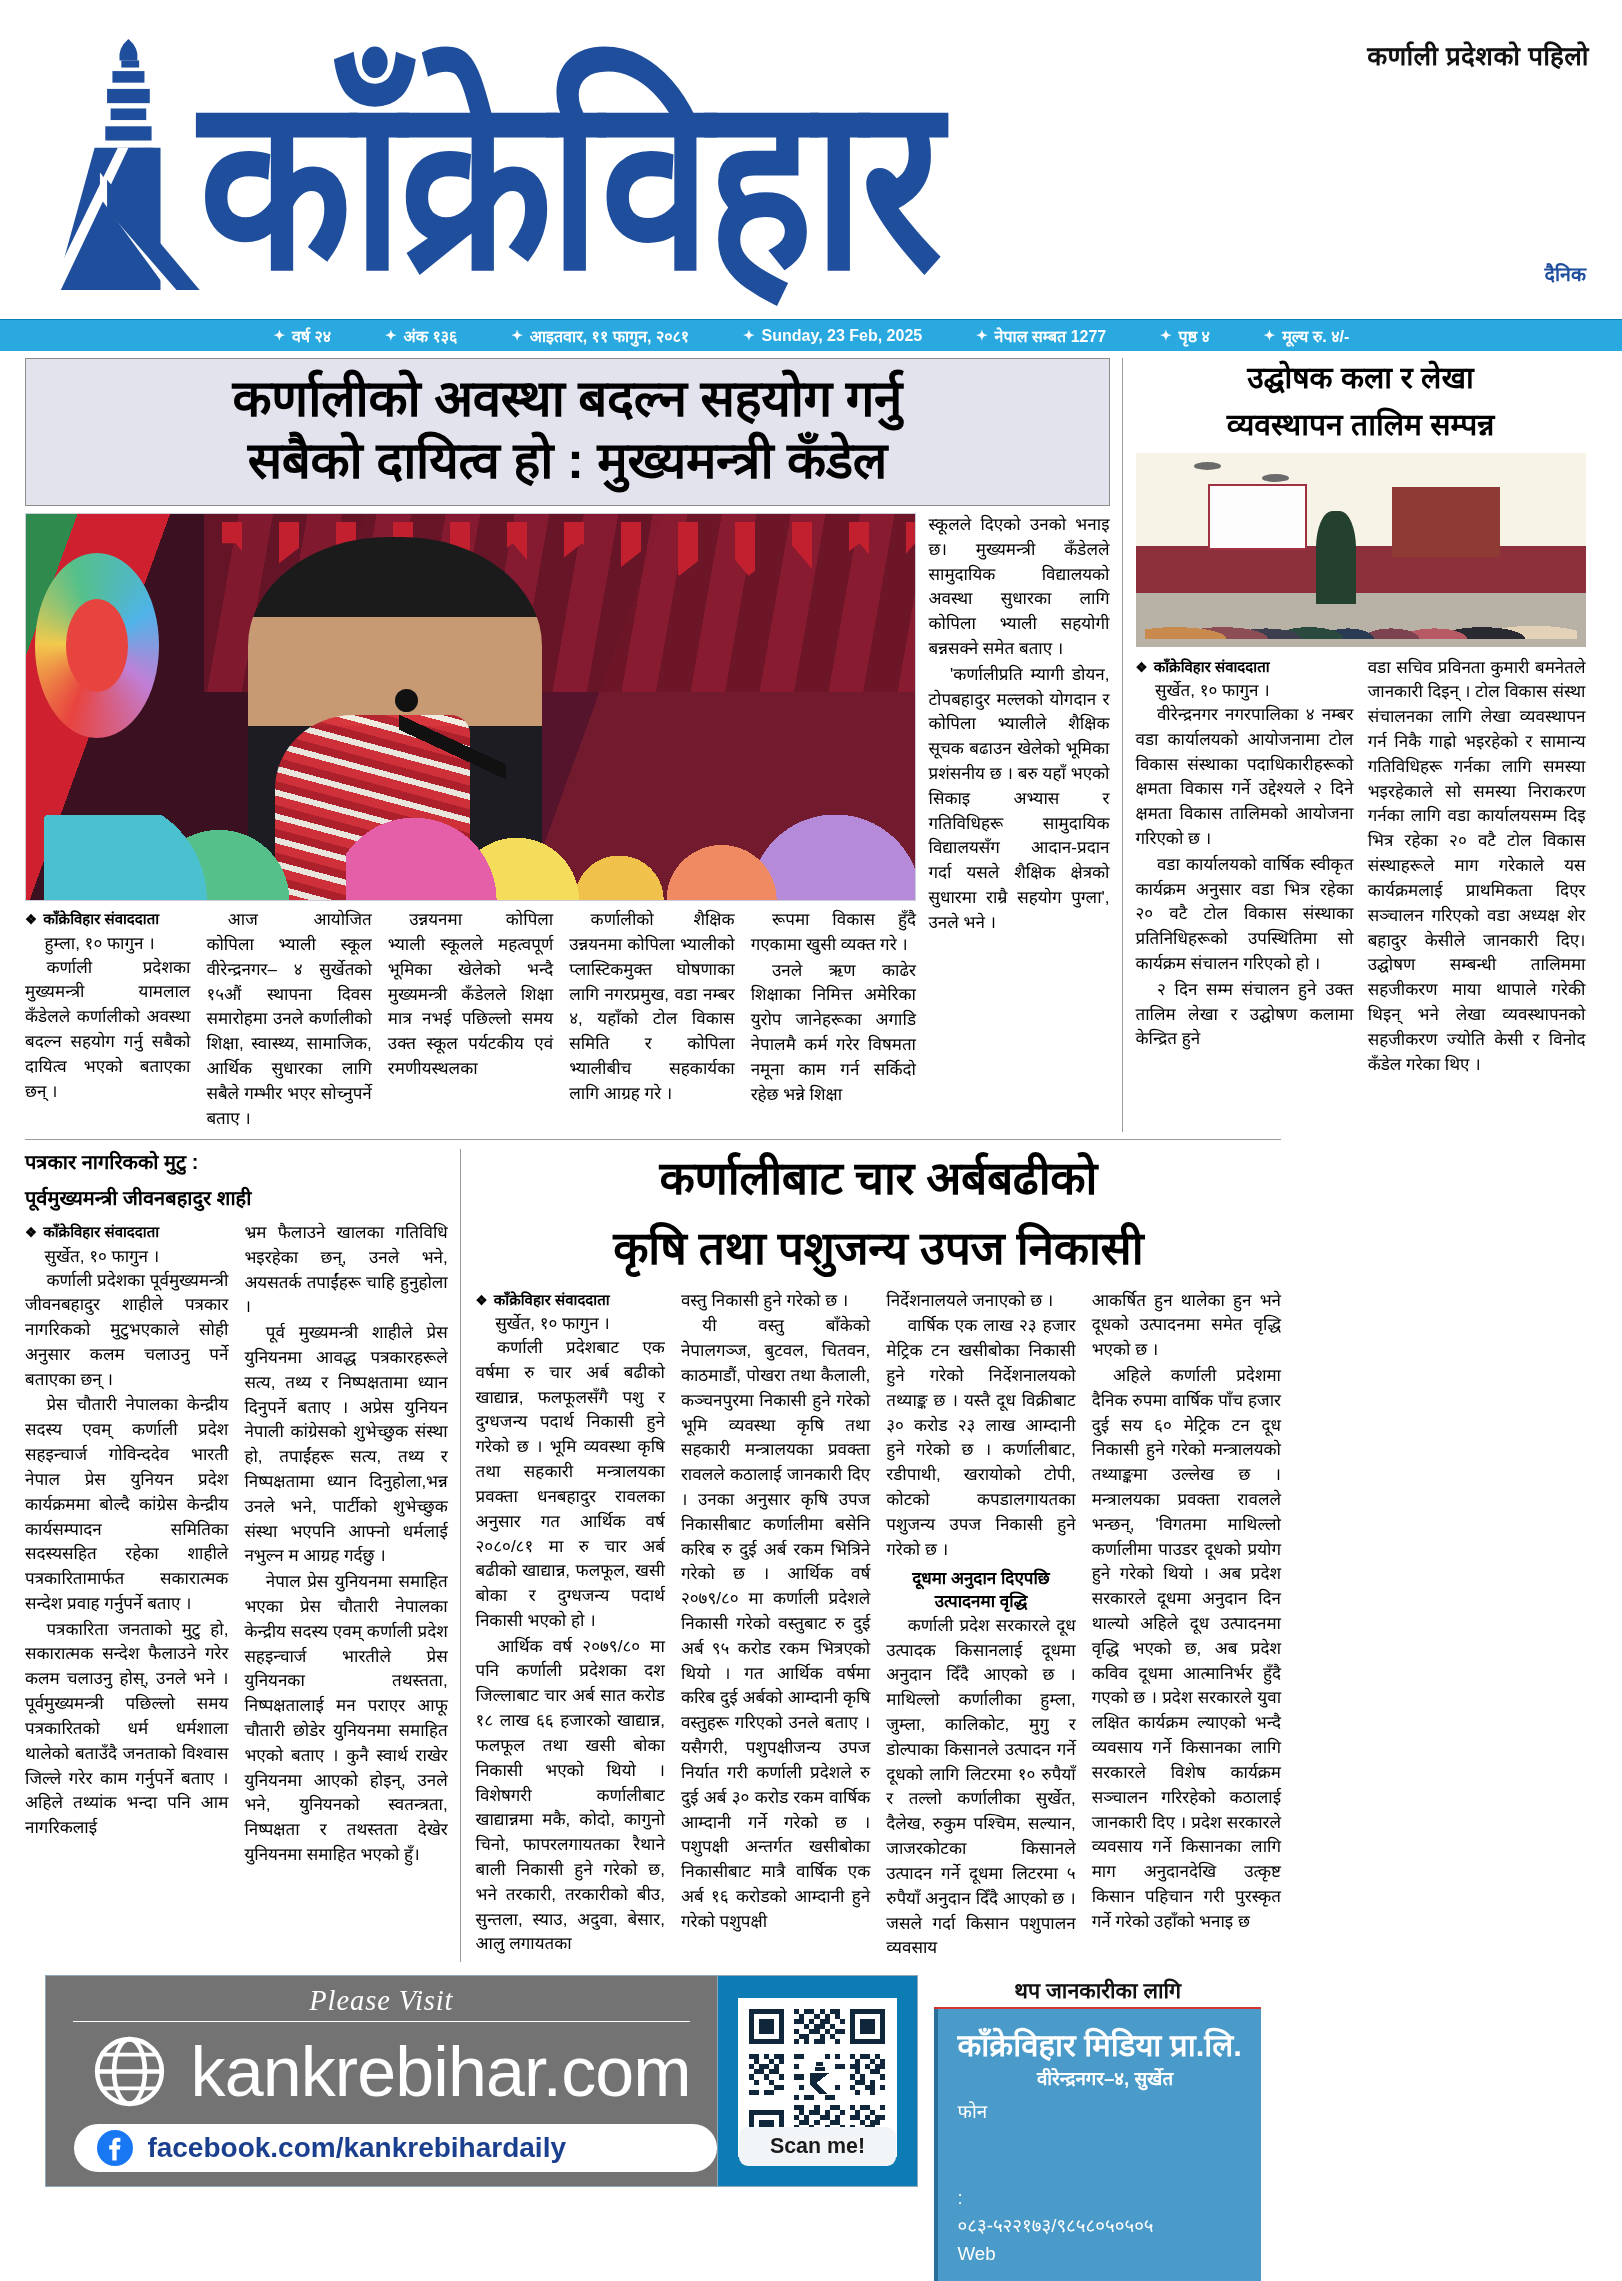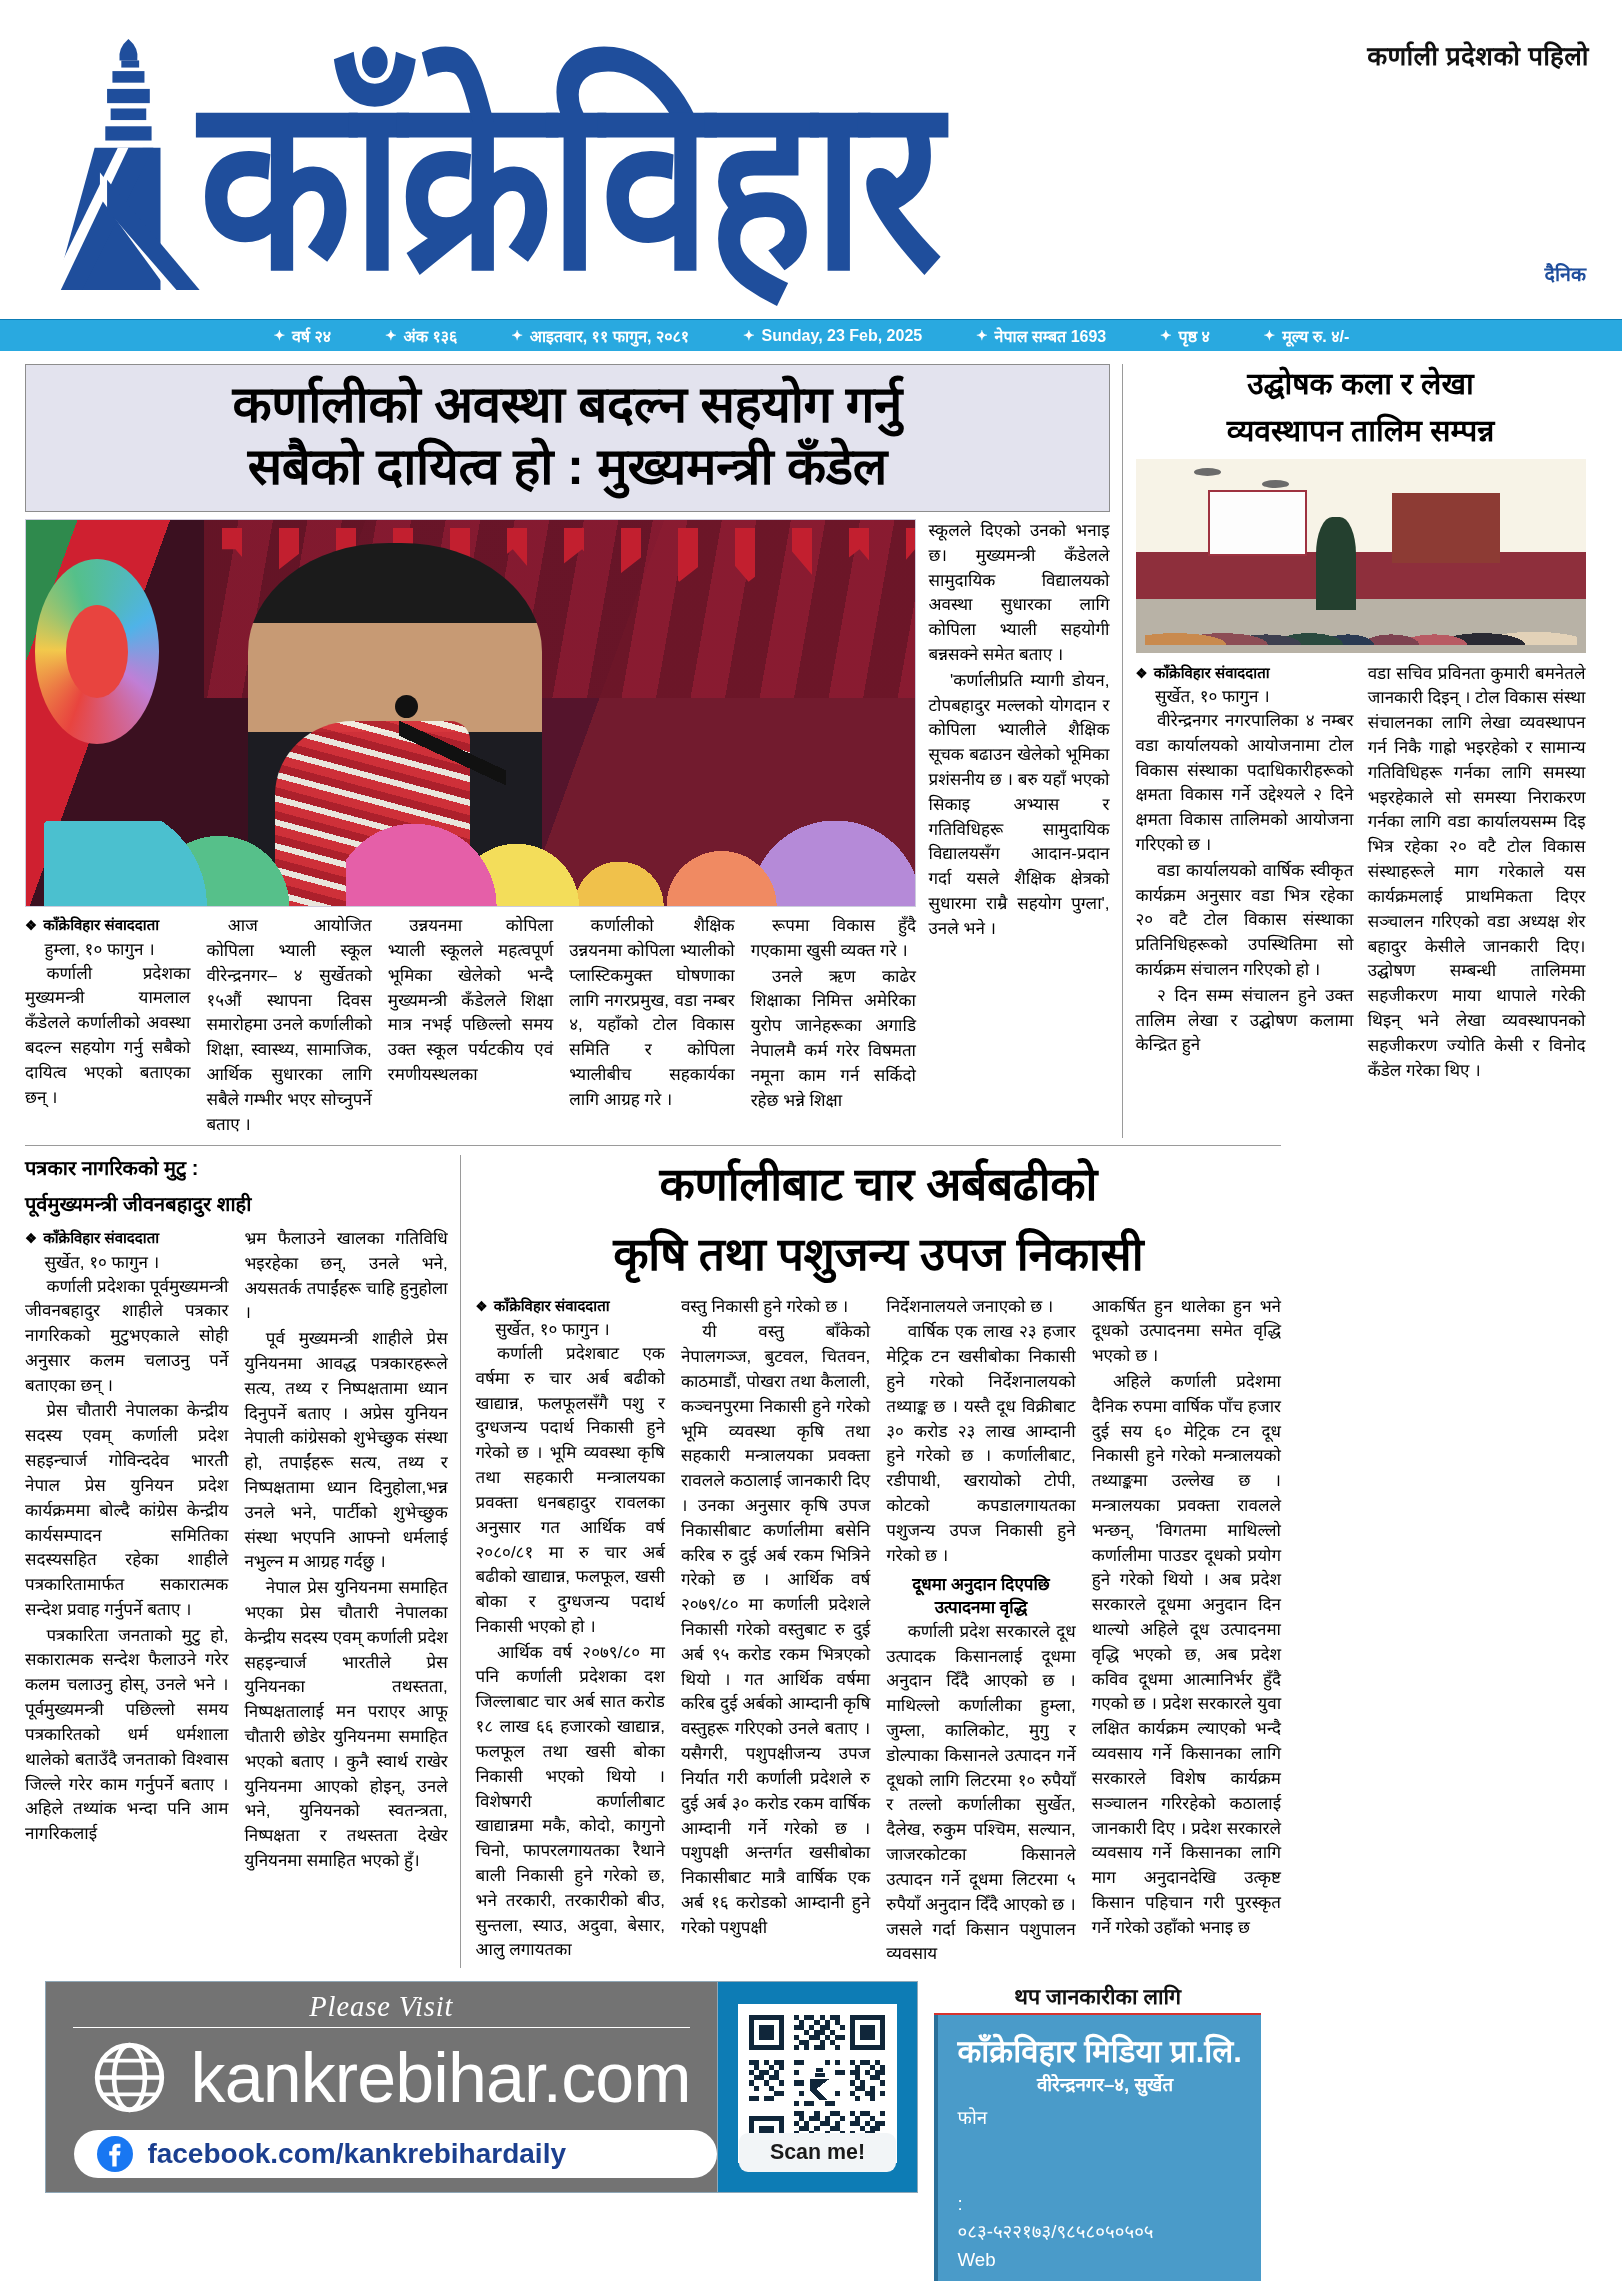--- a/index.html
+++ b/index.html
@@ -85,21 +85,21 @@
     font-weight: 600;
     padding: 0 27px;
     white-space: nowrap;
   }
   .infobar .star { font-size: 13.4px; line-height: 1; }
 
   
   .page {
     position: relative;
     width: 1306px;
-    padding: 13px 25px 0 25px;
+    padding: 7px 25px 0 25px;
   }
   .top-section { display: flex; gap: 0; }
 
   
   .lead {
     width: 1098px;
     padding-right: 12.5px;
     border-right: 0.9px solid #9a9a9a;
   }
   .lead-headline-box {
@@ -440,21 +440,21 @@
   <div class="itm">
     <span class="star">✦</span>
     <span>आइतवार, ११ फागुन, २०८१</span>
   </div>
   <div class="itm">
     <span class="star">✦</span>
     <span>Sunday, 23 Feb, 2025</span>
   </div>
   <div class="itm">
     <span class="star">✦</span>
-    <span>नेपाल सम्बत 1693</span>
+    <span>नेपाल सम्बत 1277</span>
   </div>
   <div class="itm">
     <span class="star">✦</span>
     <span>पृष्ठ ४</span>
   </div>
   <div class="itm">
     <span class="star">✦</span>
     <span>मूल्य रु. ४/-</span>
   </div>
 </div>

